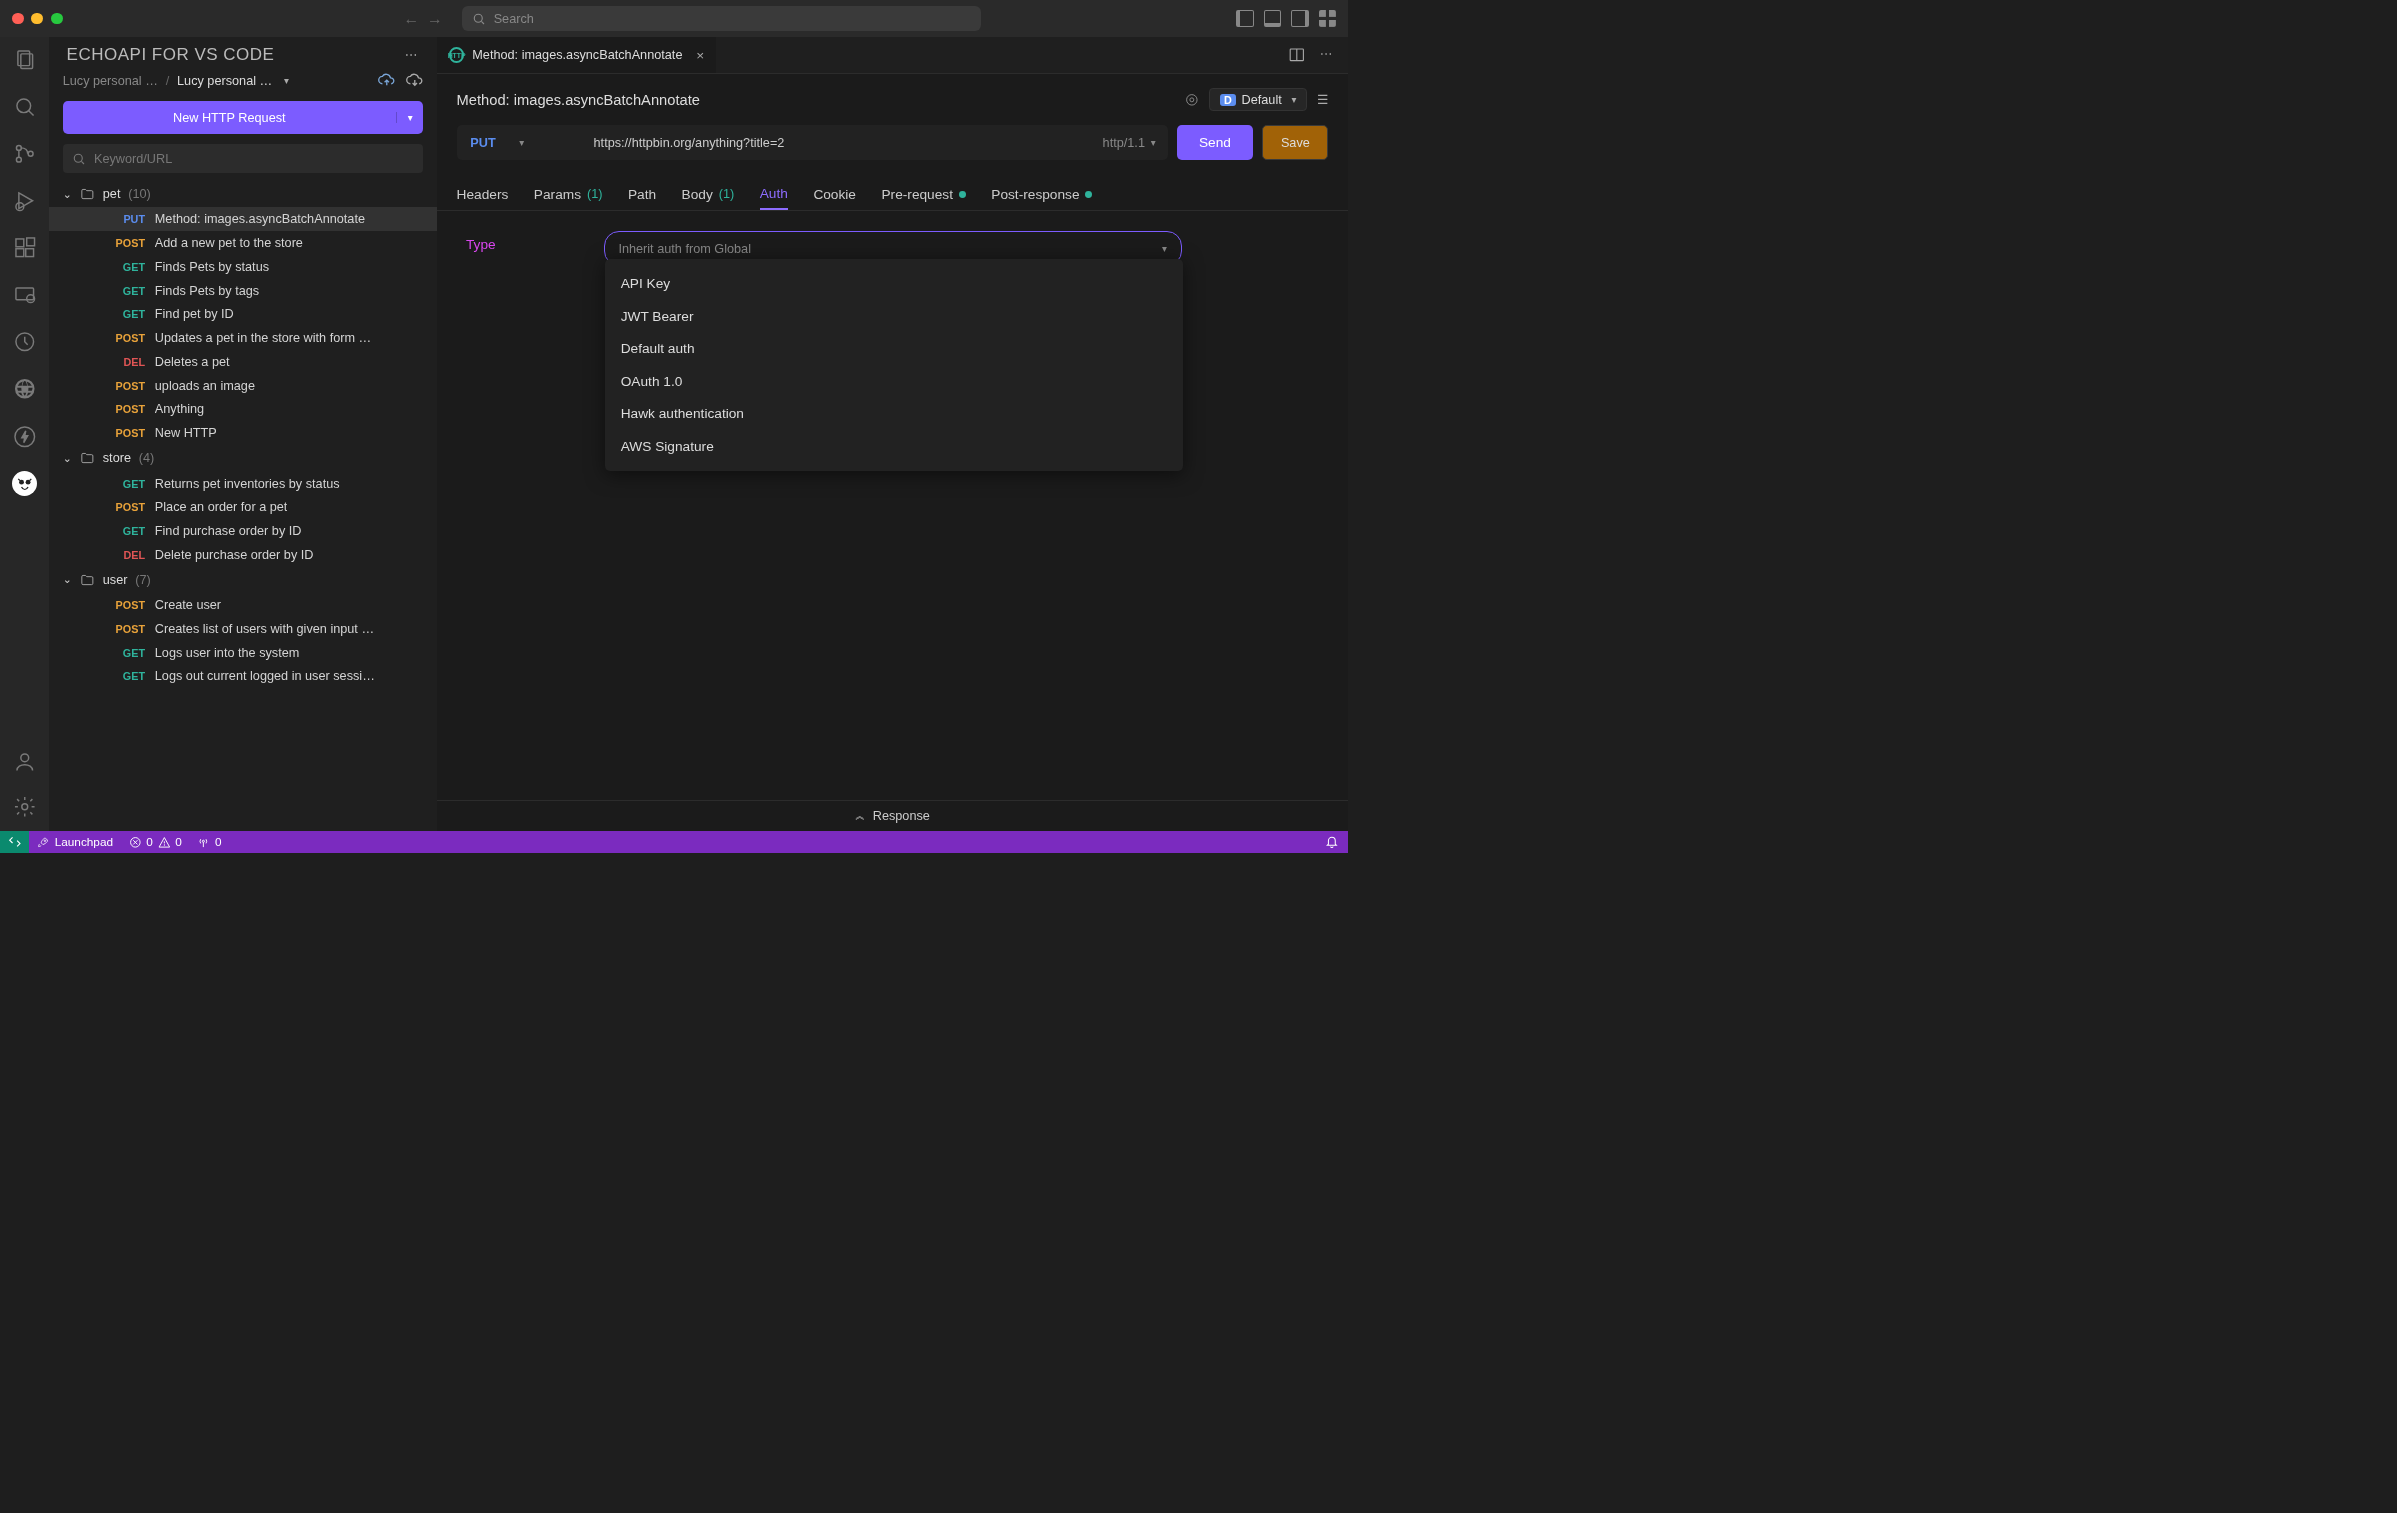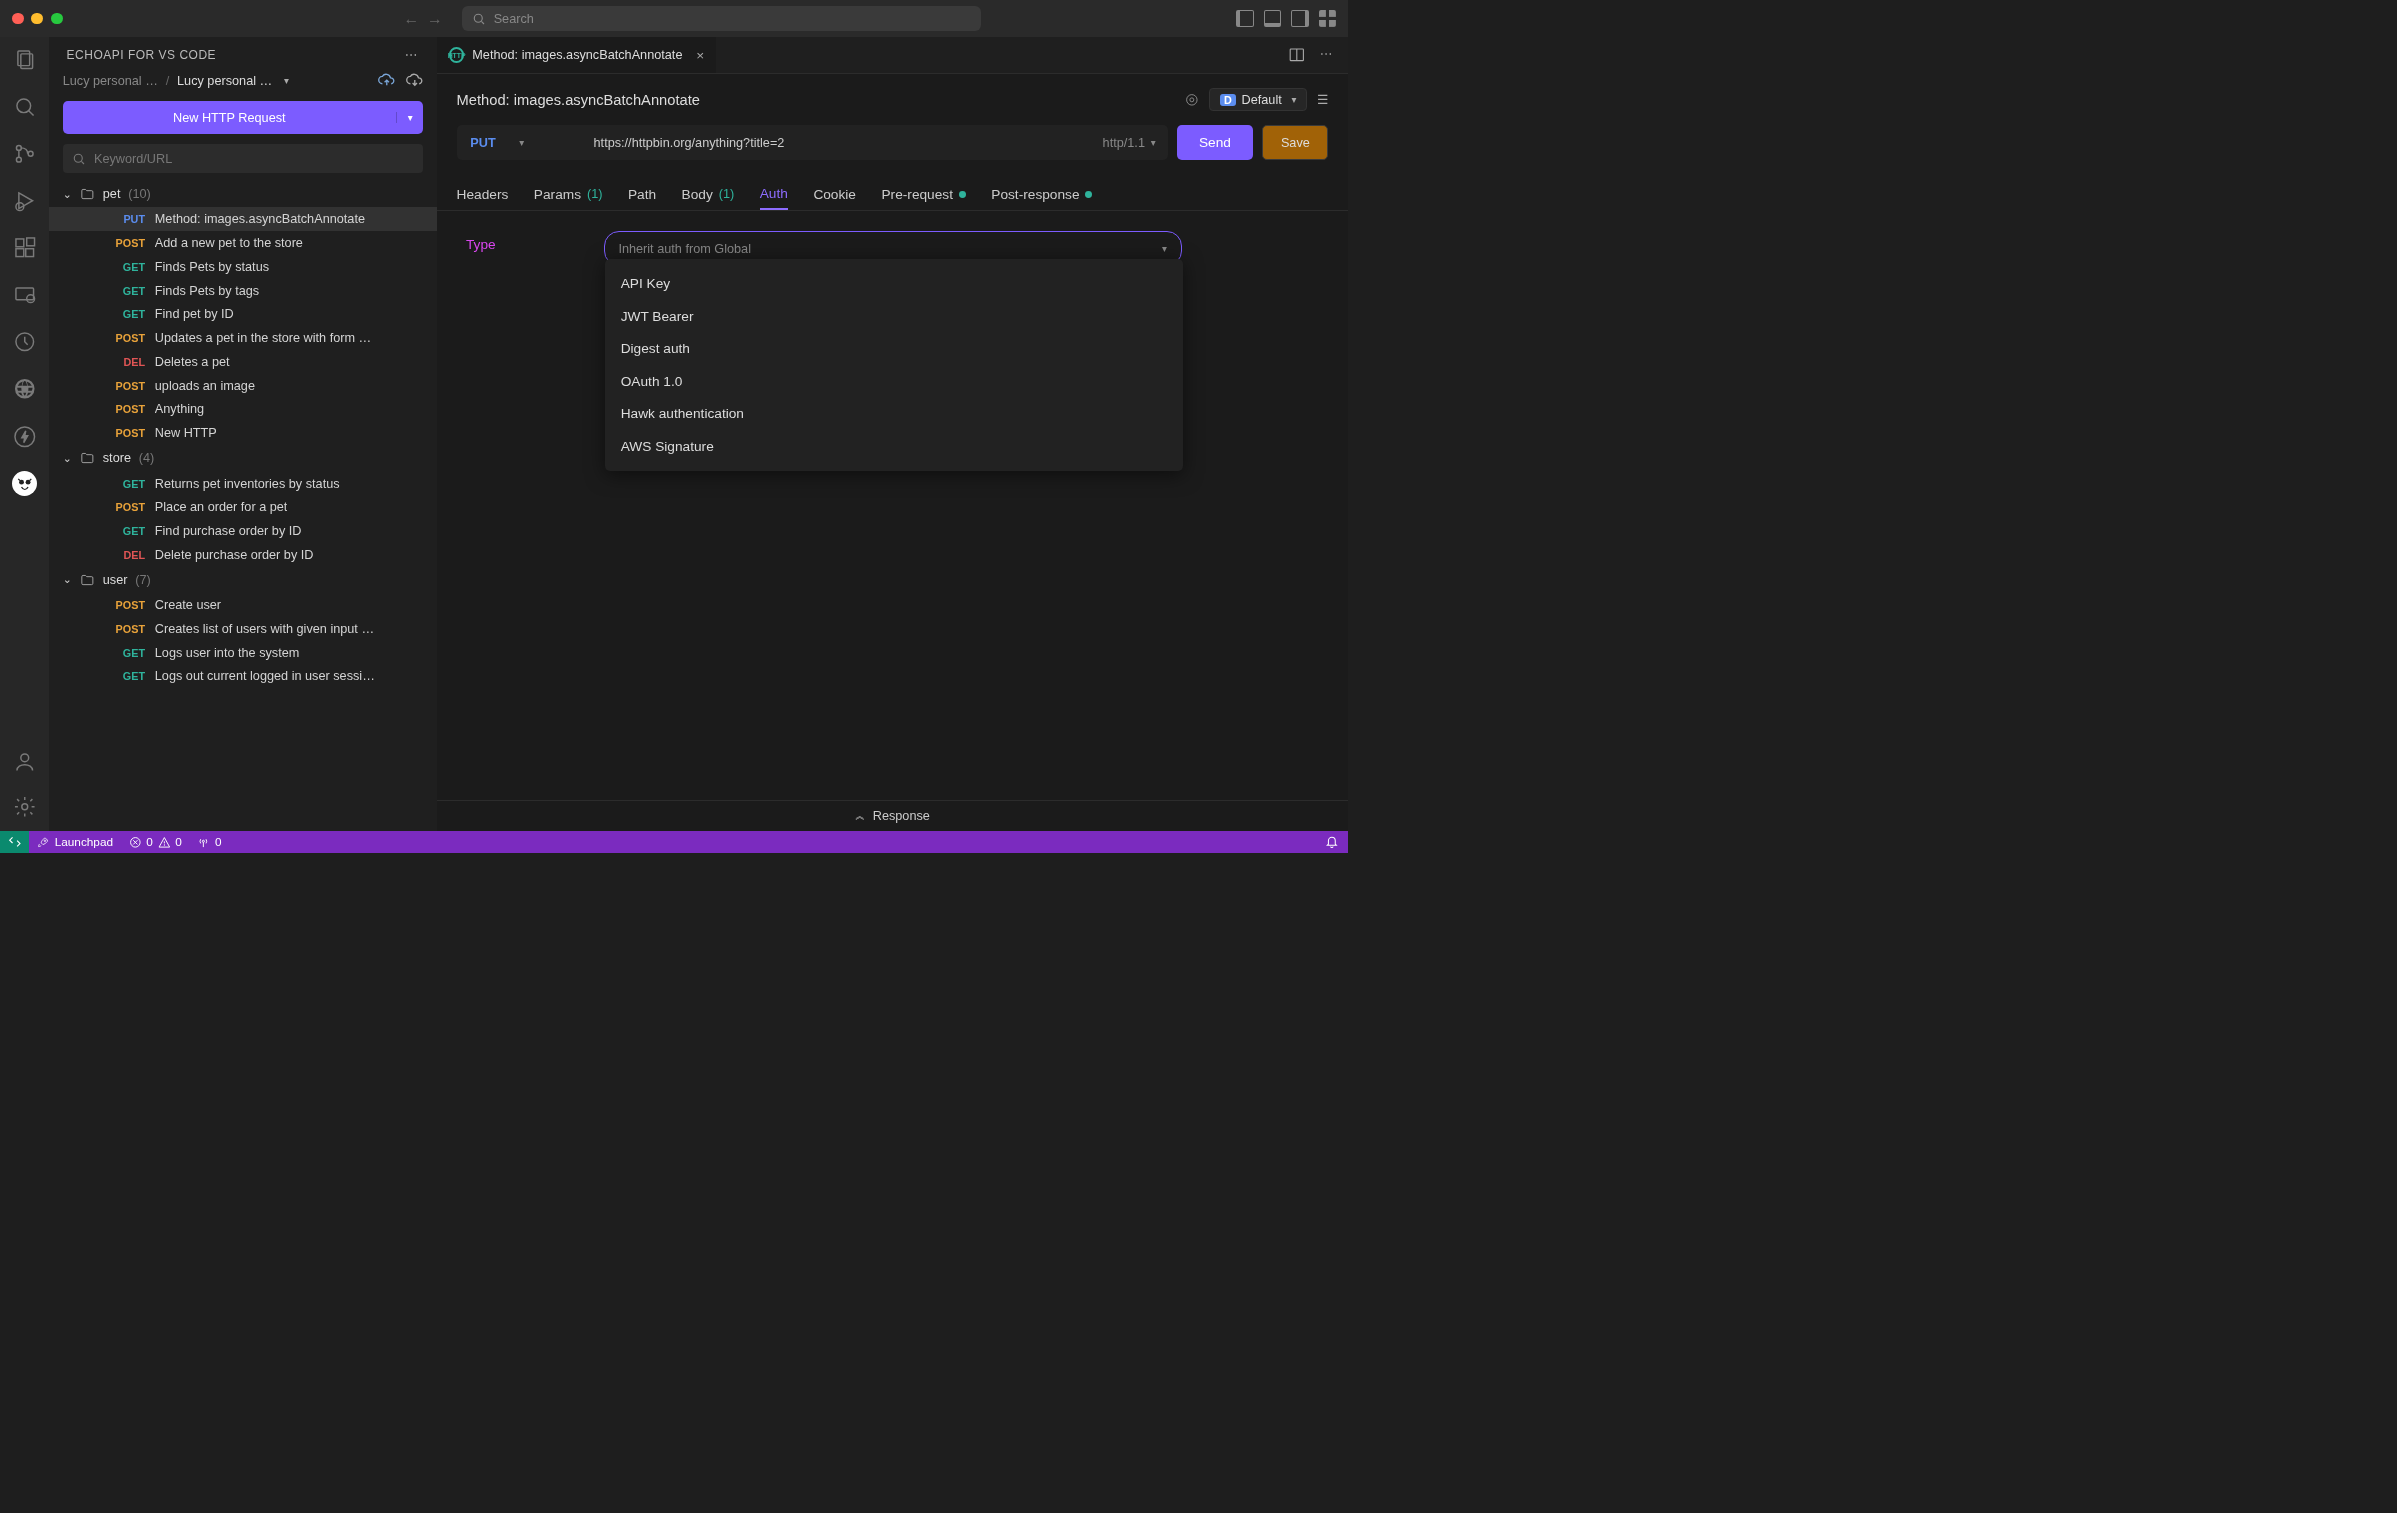--- a/index.html
+++ b/index.html
@@ -23,21 +23,21 @@
 
 
 .activity-bar { width: 49px; background: #272727; display: flex; flex-direction: column; align-items: center; padding-top: 9.8px; gap: 21.6px; }
 .activity-icon { width: 25.5px; height: 25.5px; color: #7a7a7a; display: flex; align-items: center; justify-content: center; cursor: pointer; }
 .activity-icon.active { color: #fff; background: #fff; border-radius: 50%; }
 .activity-bottom { margin-top: auto; margin-bottom: 11.8px; display: flex; flex-direction: column; gap: 19.6px; }
 
 
 .sidebar { width: 388px; background: #1f1f1f; display: flex; flex-direction: column; overflow: hidden; }
 .sidebar-header { height: 35px; display: flex; align-items: center; padding: 0 17.6px; justify-content: space-between; }
-.sidebar-title { font-size: 12px; letter-spacing: 0.5px; color: #bbb; }
+.sidebar-title { font-size: 17px; letter-spacing: 0.5px; color: #bbb; }
 .dots { color: #bbb; cursor: pointer; letter-spacing: 2px; }
 .breadcrumb-row { display: flex; align-items: center; padding: 0 13.7px 7.8px 13.7px; gap: 7.8px; color: #aaa; }
 .breadcrumb-item { color: #888; }
 .breadcrumb-item.current { color: #ddd; }
 .breadcrumb-sep { color: #666; }
 .chevron-sm { font-size: 9.8px; color: #aaa; margin-left: 3.9px; }
 .cloud-icons { margin-left: auto; display: flex; gap: 9.8px; color: #7aa6d8; }
 .new-req-btn { margin: 3.9px 13.7px 9.8px 13.7px; background: #7c5cff; color: #fff; border-radius: 4.9px; height: 33px; display: flex; align-items: center; }
 .new-req-btn-main { flex: 1; text-align: center; font-size: 12.7px; }
 .new-req-btn-dd { width: 27.4px; display: flex; align-items: center; justify-content: center; border-left: 1px solid rgba(0,0,0,0.2); font-size: 9.8px; }
@@ -438,21 +438,21 @@
     <div class="auth-body">
       <div class="type-label">Type</div>
       <div>
         <div class="type-select">
           <span class="type-select-text">Inherit auth from Global</span>
           <span style="color:#888;font-size:9.8px;">▾</span>
         </div>
         <div class="dropdown" id="auth-dropdown">
             <div class="dropdown-item">API Key</div>
             <div class="dropdown-item">JWT Bearer</div>
-            <div class="dropdown-item">Digest auth</div>
+            <div class="dropdown-item">Default auth</div>
             <div class="dropdown-item">OAuth 1.0</div>
             <div class="dropdown-item">Hawk authentication</div>
             <div class="dropdown-item">AWS Signature</div>
           </div>
       </div>
     </div>
 
     <div class="response-bar">
       <span style="font-size:9.8px;">︽</span>
       <span>Response</span>

